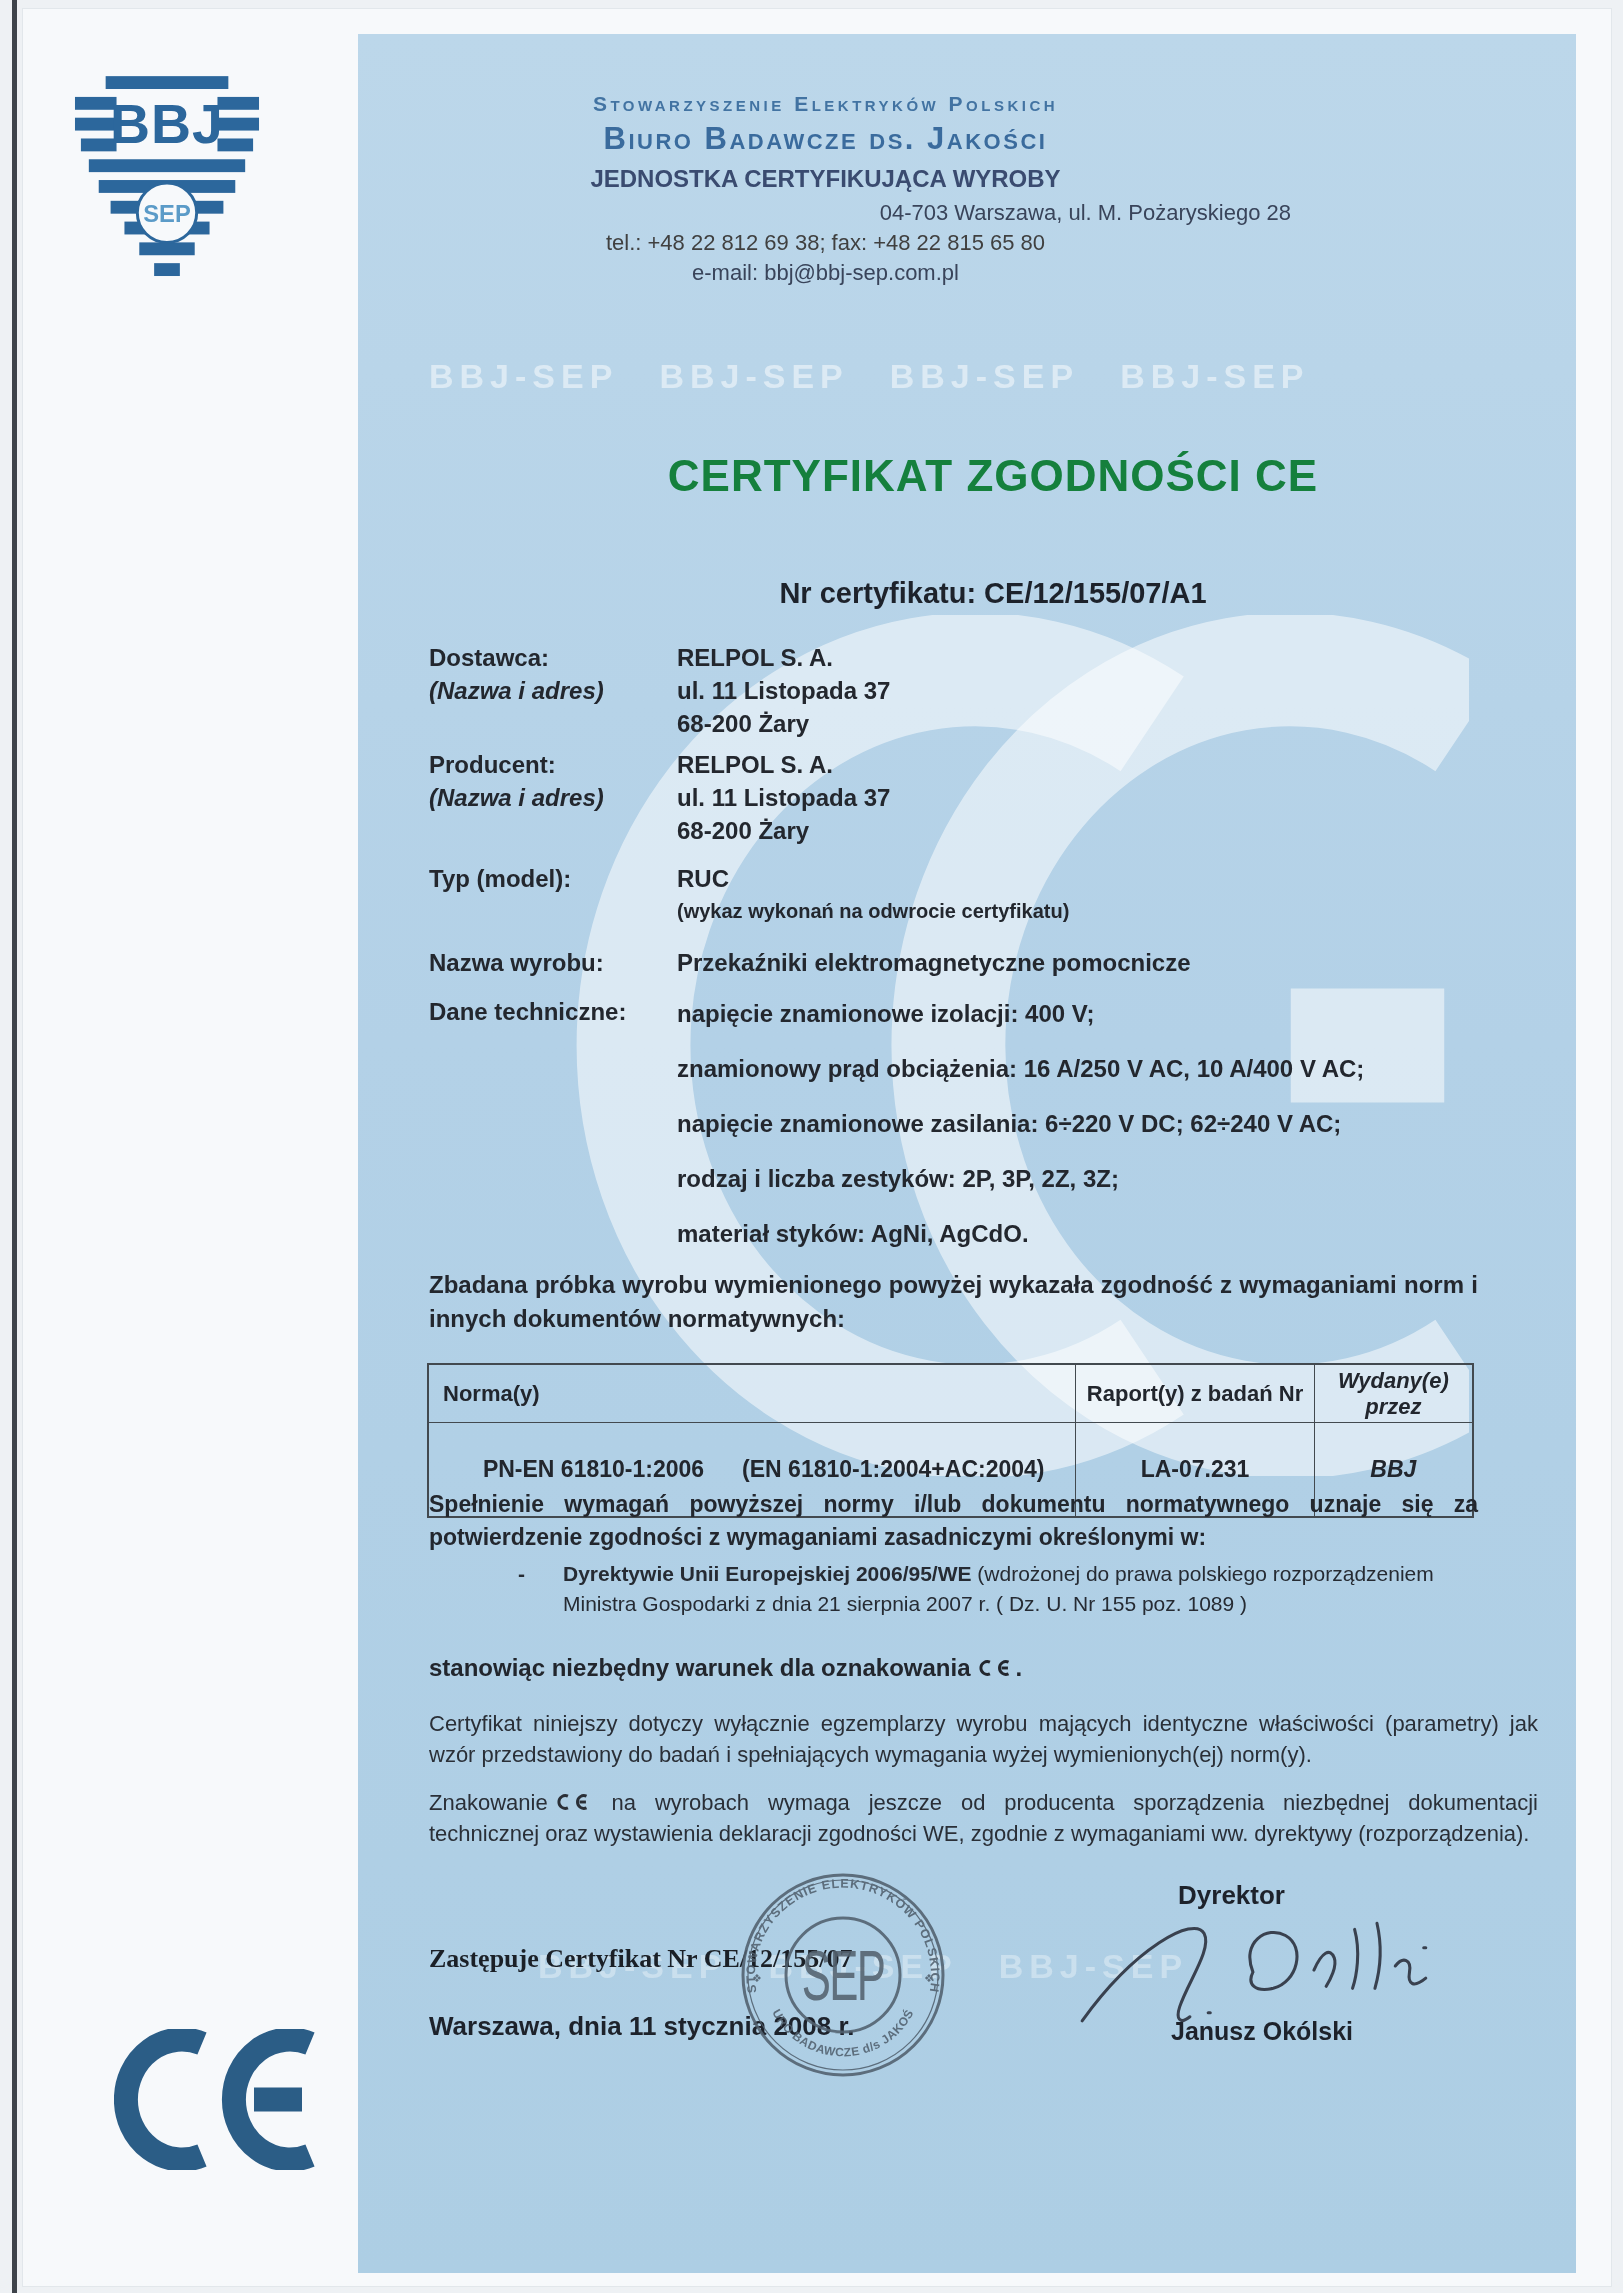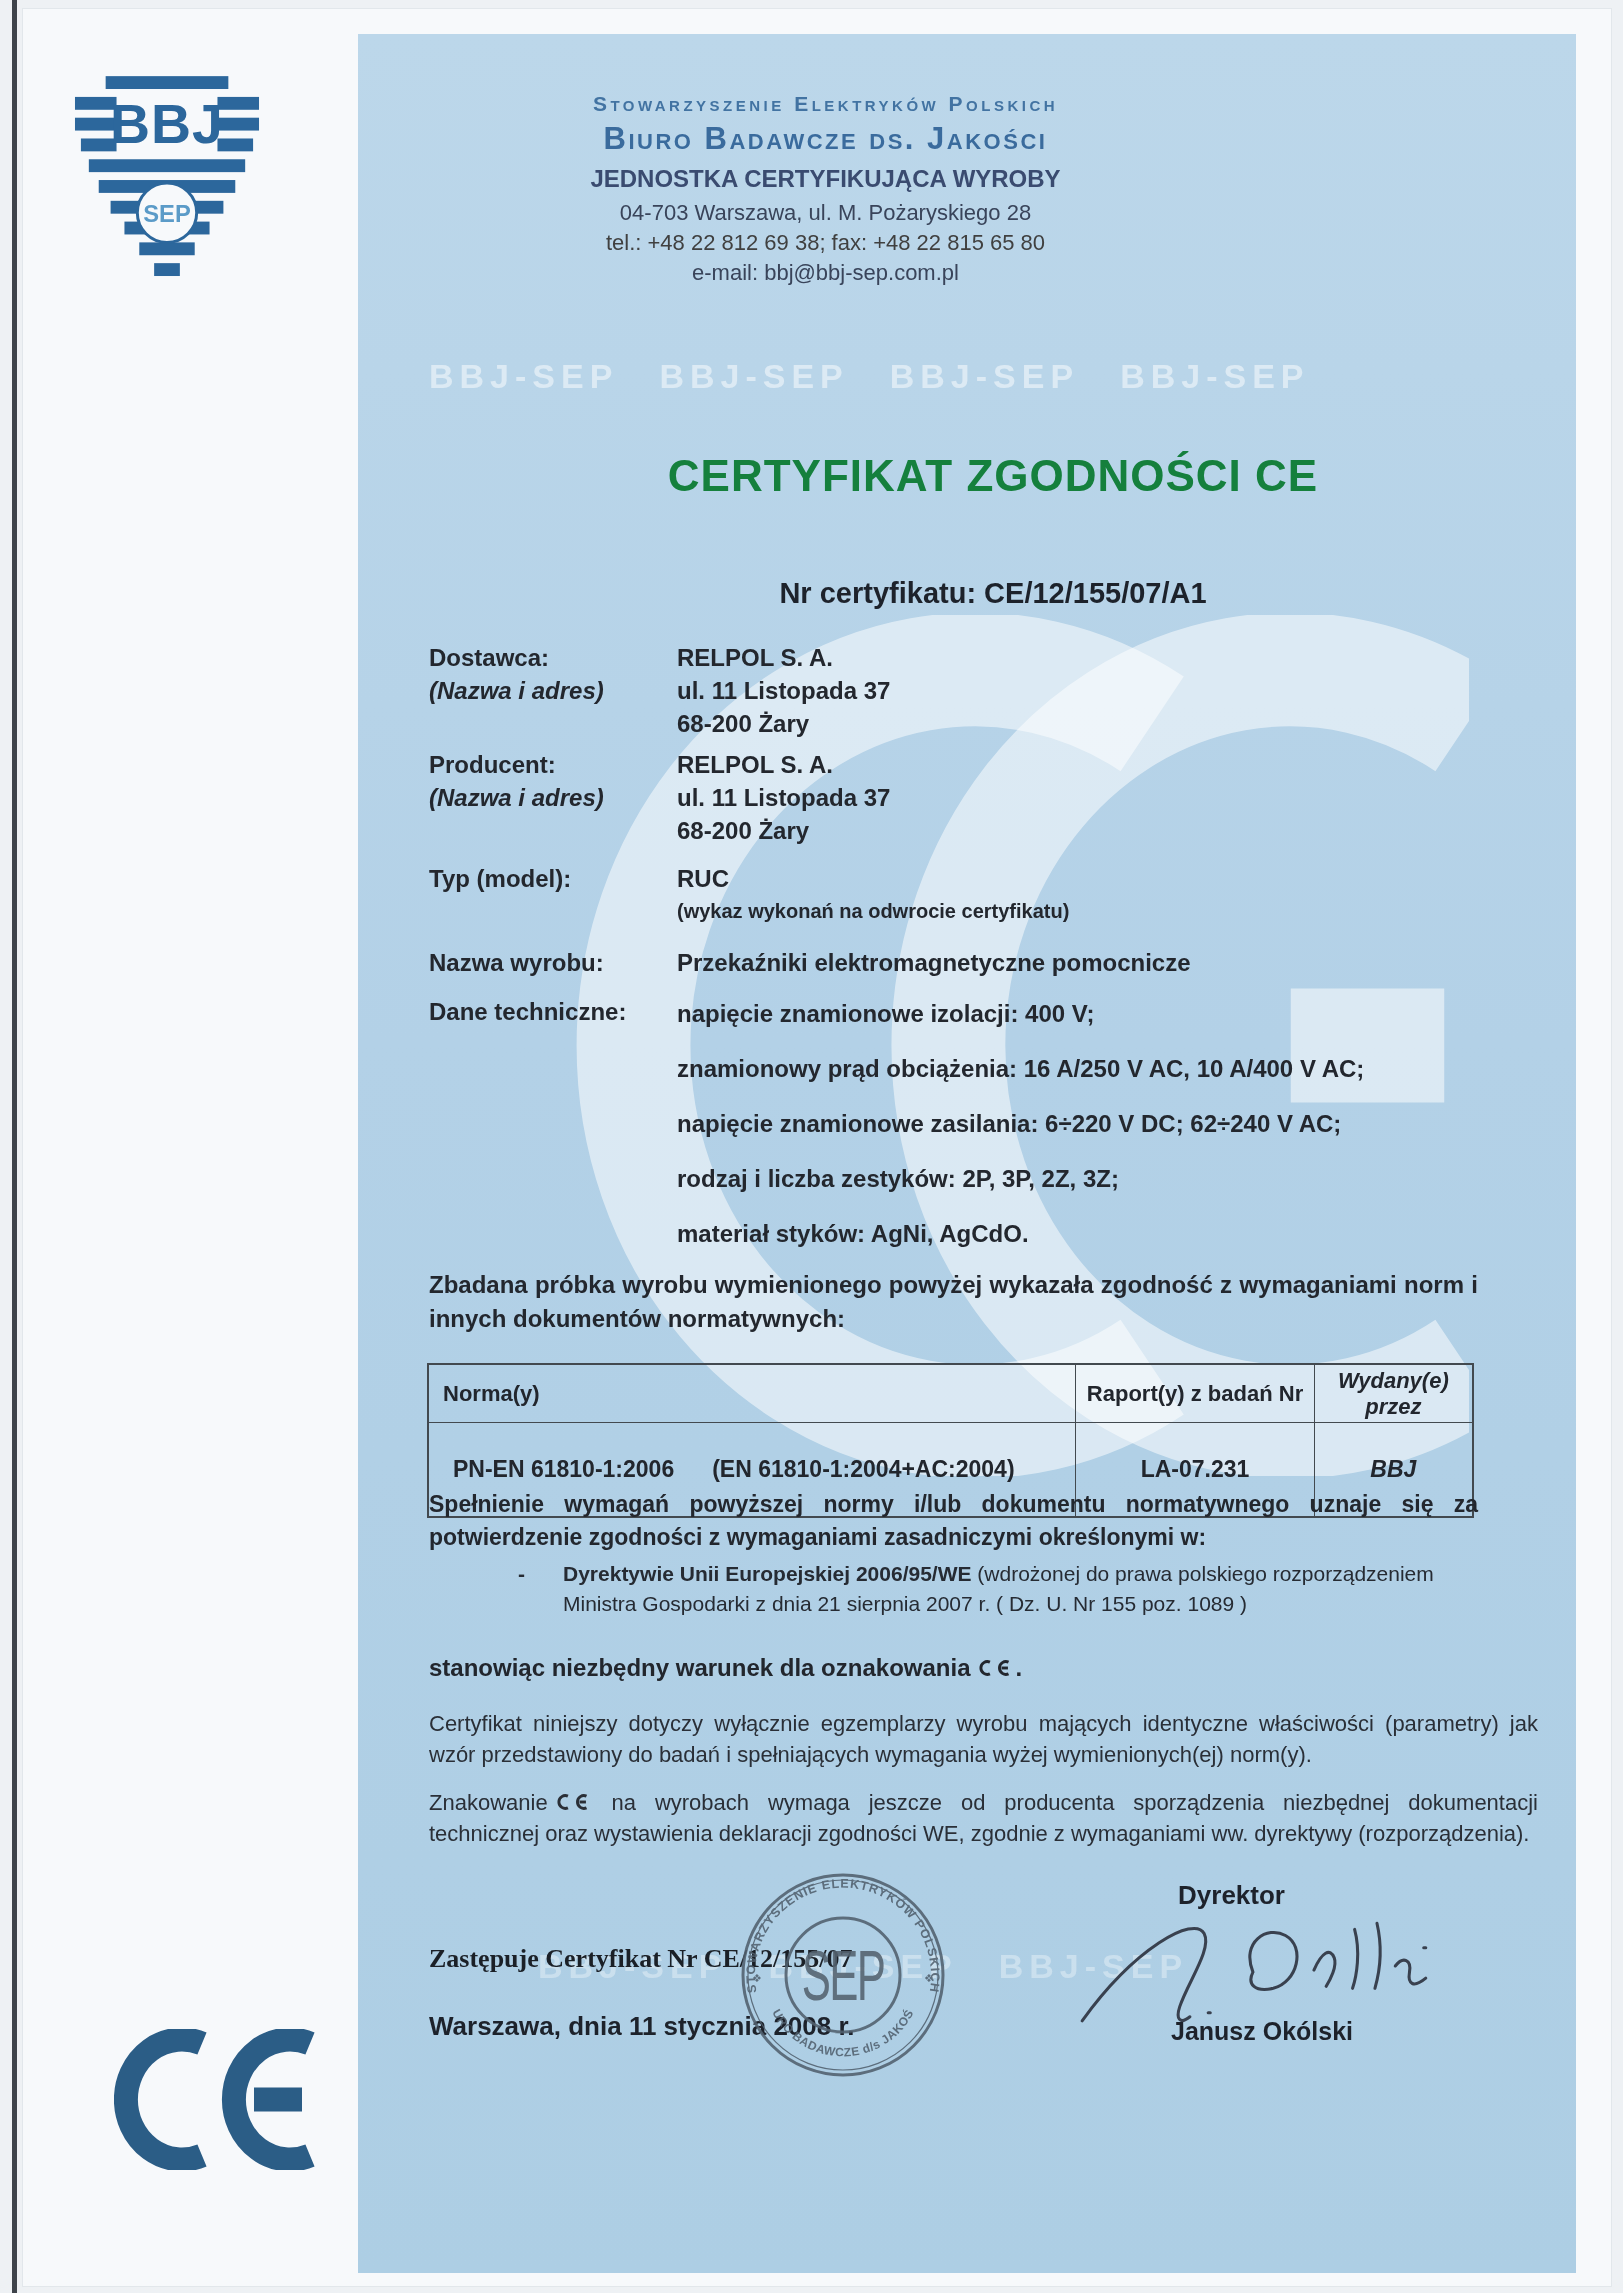--- a/index.html
+++ b/index.html
@@ -19,21 +19,21 @@
     background:linear-gradient(180deg,#bcd7ea 0%,#b3d1e7 45%,#adcee4 100%);
     z-index:1;
   }
   
   .logo{position:absolute;left:50px;top:63px;width:188px;height:223px;z-index:3;}
   
   .header-block{position:absolute;left:337px;top:83px;width:931px;text-align:center;z-index:3;}
   .hdr-l1{font-size:21px;font-weight:700;font-variant:small-caps;letter-spacing:3.5px;color:#4273a2;}
   .hdr-l2{font-size:31px;font-weight:700;font-variant:small-caps;letter-spacing:2.5px;color:#3a6b9d;margin-top:5px;}
   .hdr-l3{font-size:24px;font-weight:700;color:#3a4b70;margin-top:8px;}
-  .hdr-l4{font-size:22px;color:#39445a;margin-top:7px;}
+  .hdr-l4{font-size:22px;color:#39445a;margin-top:7px;text-align:right;}
   .hdr-l5{font-size:22px;color:#404040;margin-top:4px;}
   .hdr-l6{font-size:22px;color:#39445a;margin-top:4px;}
   
   .wm-row{position:absolute;display:flex;z-index:2;
     font-weight:700;font-size:34px;letter-spacing:6px;color:rgba(255,255,255,0.5);gap:41px;}
   .wm-row-1{left:406px;top:348px;width:1020px;}
   .wm-row-2{left:515px;top:1938px;width:891px;color:rgba(255,255,255,0.35);}
   .wm-big{position:absolute;left:337px;top:606px;width:1109px;height:861px;z-index:2;}
   .wm-big path,.wm-big line{stroke:rgba(255,255,255,0.52);stroke-width:115;fill:none;}
   
@@ -60,21 +60,21 @@
   .para-fulfill{top:1479px;width:1049px;font-size:23px;font-weight:700;line-height:33px;}
   .para-scope{top:1699px;width:1109px;font-size:22px;line-height:31px;color:#2a2f37;}
   .para-marking{top:1778px;width:1109px;font-size:22px;line-height:31px;color:#2a2f37;}
   
   .norm-table{position:absolute;left:404px;top:1354px;width:1047px;z-index:3;
     border:2px solid #42494f;border-collapse:collapse;font-size:23px;font-weight:700;color:#22262d;}
   .norm-table th,.norm-table td{border:1.5px solid #42494f;}
   .norm-table th{height:55px;font-size:22px;text-align:center;font-weight:700;}
   .norm-table th.col-norma{text-align:left;padding-left:14px;}
   .norm-table td{height:91px;text-align:center;}
-  .norm-table td.col-norma{text-align:left;padding-left:24px;}
+  .norm-table td.col-norma{text-align:center;padding-left:24px;}
   .col-norma{width:62%;}
   .col-raport{width:22.8%;}
   .col-wydany{width:15.2%;font-style:italic;}
   .norm-gap{display:inline-block;width:38px;}
   
   .directive{position:absolute;left:406px;top:1550px;width:1059px;display:flex;z-index:3;
     font-size:21px;line-height:30px;color:#262b33;}
   .directive .dash{margin-left:89px;font-weight:700;}
   .directive .dir-text{margin-left:38px;width:871px;}
   .dir-bold{font-weight:700;}

